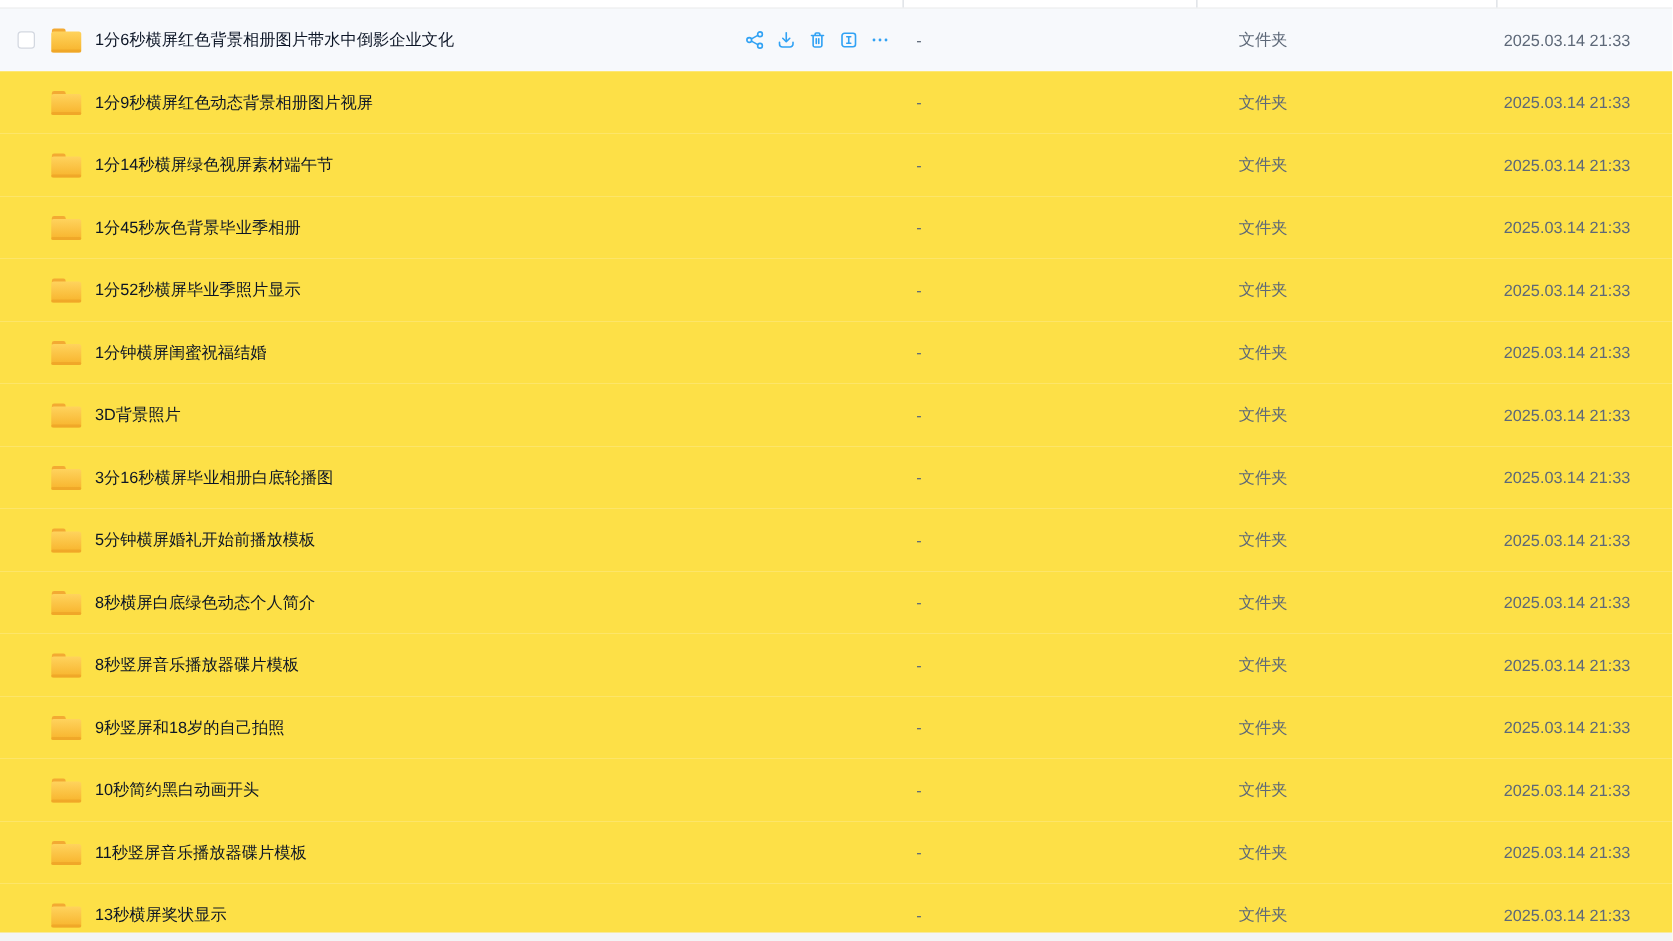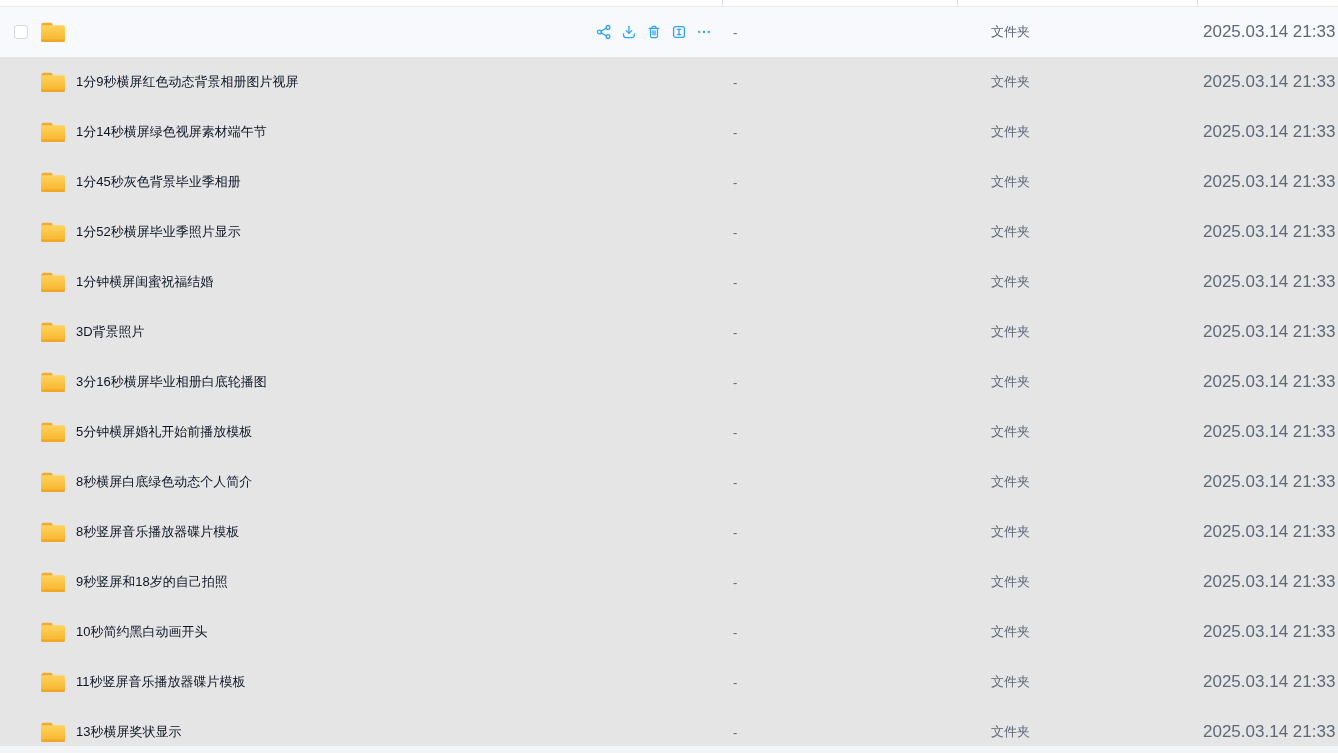--- a/index.html
+++ b/index.html
@@ -16,21 +16,21 @@
     position:relative;
     height:6px;background:#fff;
     border-bottom:1px solid var(--header-border,#e9eaec);
   }
   .header-tick{
     position:absolute;top:0;width:1px;height:6px;
     background:var(--tick,#d9dde2);
   }
   .file-list{position:relative;}
   .row{
-    position:relative;height:50px;background:#e5e5e5;cursor:pointer;
+    position:relative;height:50px;background:#fde047;cursor:pointer;
   }
   .row.hover{background:var(--hover-row-bg,#f7f9fc);}
   .row .checkbox{
     position:absolute;left:14px;top:50%;transform:translateY(-50%);
     width:14px;height:14px;border:1px solid #d3d8e0;border-radius:3px;
     background:#fff;display:none;box-sizing:border-box;
   }
   .row.hover .checkbox{display:block;}
   .row .folder{
     position:absolute;left:40px;top:50%;transform:translateY(-50%);
@@ -50,21 +50,21 @@
   .row .size{
     position:absolute;left:733px;top:50%;transform:translateY(-50%);
     font-size:13px;color:var(--muted-text,#5d6878);
   }
   .row .type{
     position:absolute;left:991px;top:50%;transform:translateY(-50%);
     font-size:13px;color:var(--muted-text,#5d6878);
   }
   .row .date{
     position:absolute;left:1203px;top:50%;transform:translateY(-50%);
-    font-size:17px;color:var(--muted-text,#5d6878);
+    font-size:13px;color:var(--muted-text,#5d6878);
   }
   .bottom-strip{
     position:absolute;left:0;bottom:0;width:100%;height:7px;
     background:var(--bottom-strip,#f3f4f6);
   }
 </style>
 </head>
 <body>
 
 <div class="app">
@@ -80,20 +80,21 @@
       <defs>
         <linearGradient id="folderGrad" x1="0" y1="0" x2="0" y2="1">
           <stop offset="0" stop-color="#ffd35d"></stop>
           <stop offset="1" stop-color="#f7b32b"></stop>
         </linearGradient>
       </defs>
       <rect x="1.5" y="1.8" width="11" height="7" rx="1.8" fill="#f3aa33"></rect>
       <rect x="1" y="4.2" width="24" height="16.8" rx="2" fill="url(#folderGrad)"></rect>
       <rect x="1" y="18.6" width="24" height="2.4" rx="1.2" fill="#eda327" opacity="0.75"></rect>
     </svg>
+    <span class="name">1分6秒横屏红色背景相册图片带水中倒影企业文化</span>
     <div class="actions">
       <svg width="16" height="16" viewBox="0 0 16 16" fill="none" stroke="#31a2f4" stroke-width="1.3" stroke-linecap="round">
         <circle cx="3.4" cy="8" r="1.9"></circle>
             <circle cx="12" cy="3.4" r="1.9"></circle>
             <circle cx="12" cy="12.6" r="1.9"></circle>
         <line x1="5.2" y1="7.1" x2="10.2" y2="4.3"></line>
             <line x1="5.2" y1="8.9" x2="10.2" y2="11.7"></line>
       </svg>
       <svg width="16" height="16" viewBox="0 0 16 16" fill="none" stroke="#31a2f4" stroke-width="1.3" stroke-linecap="round" stroke-linejoin="round">
         <path d="M8 2.2 V9"></path>

